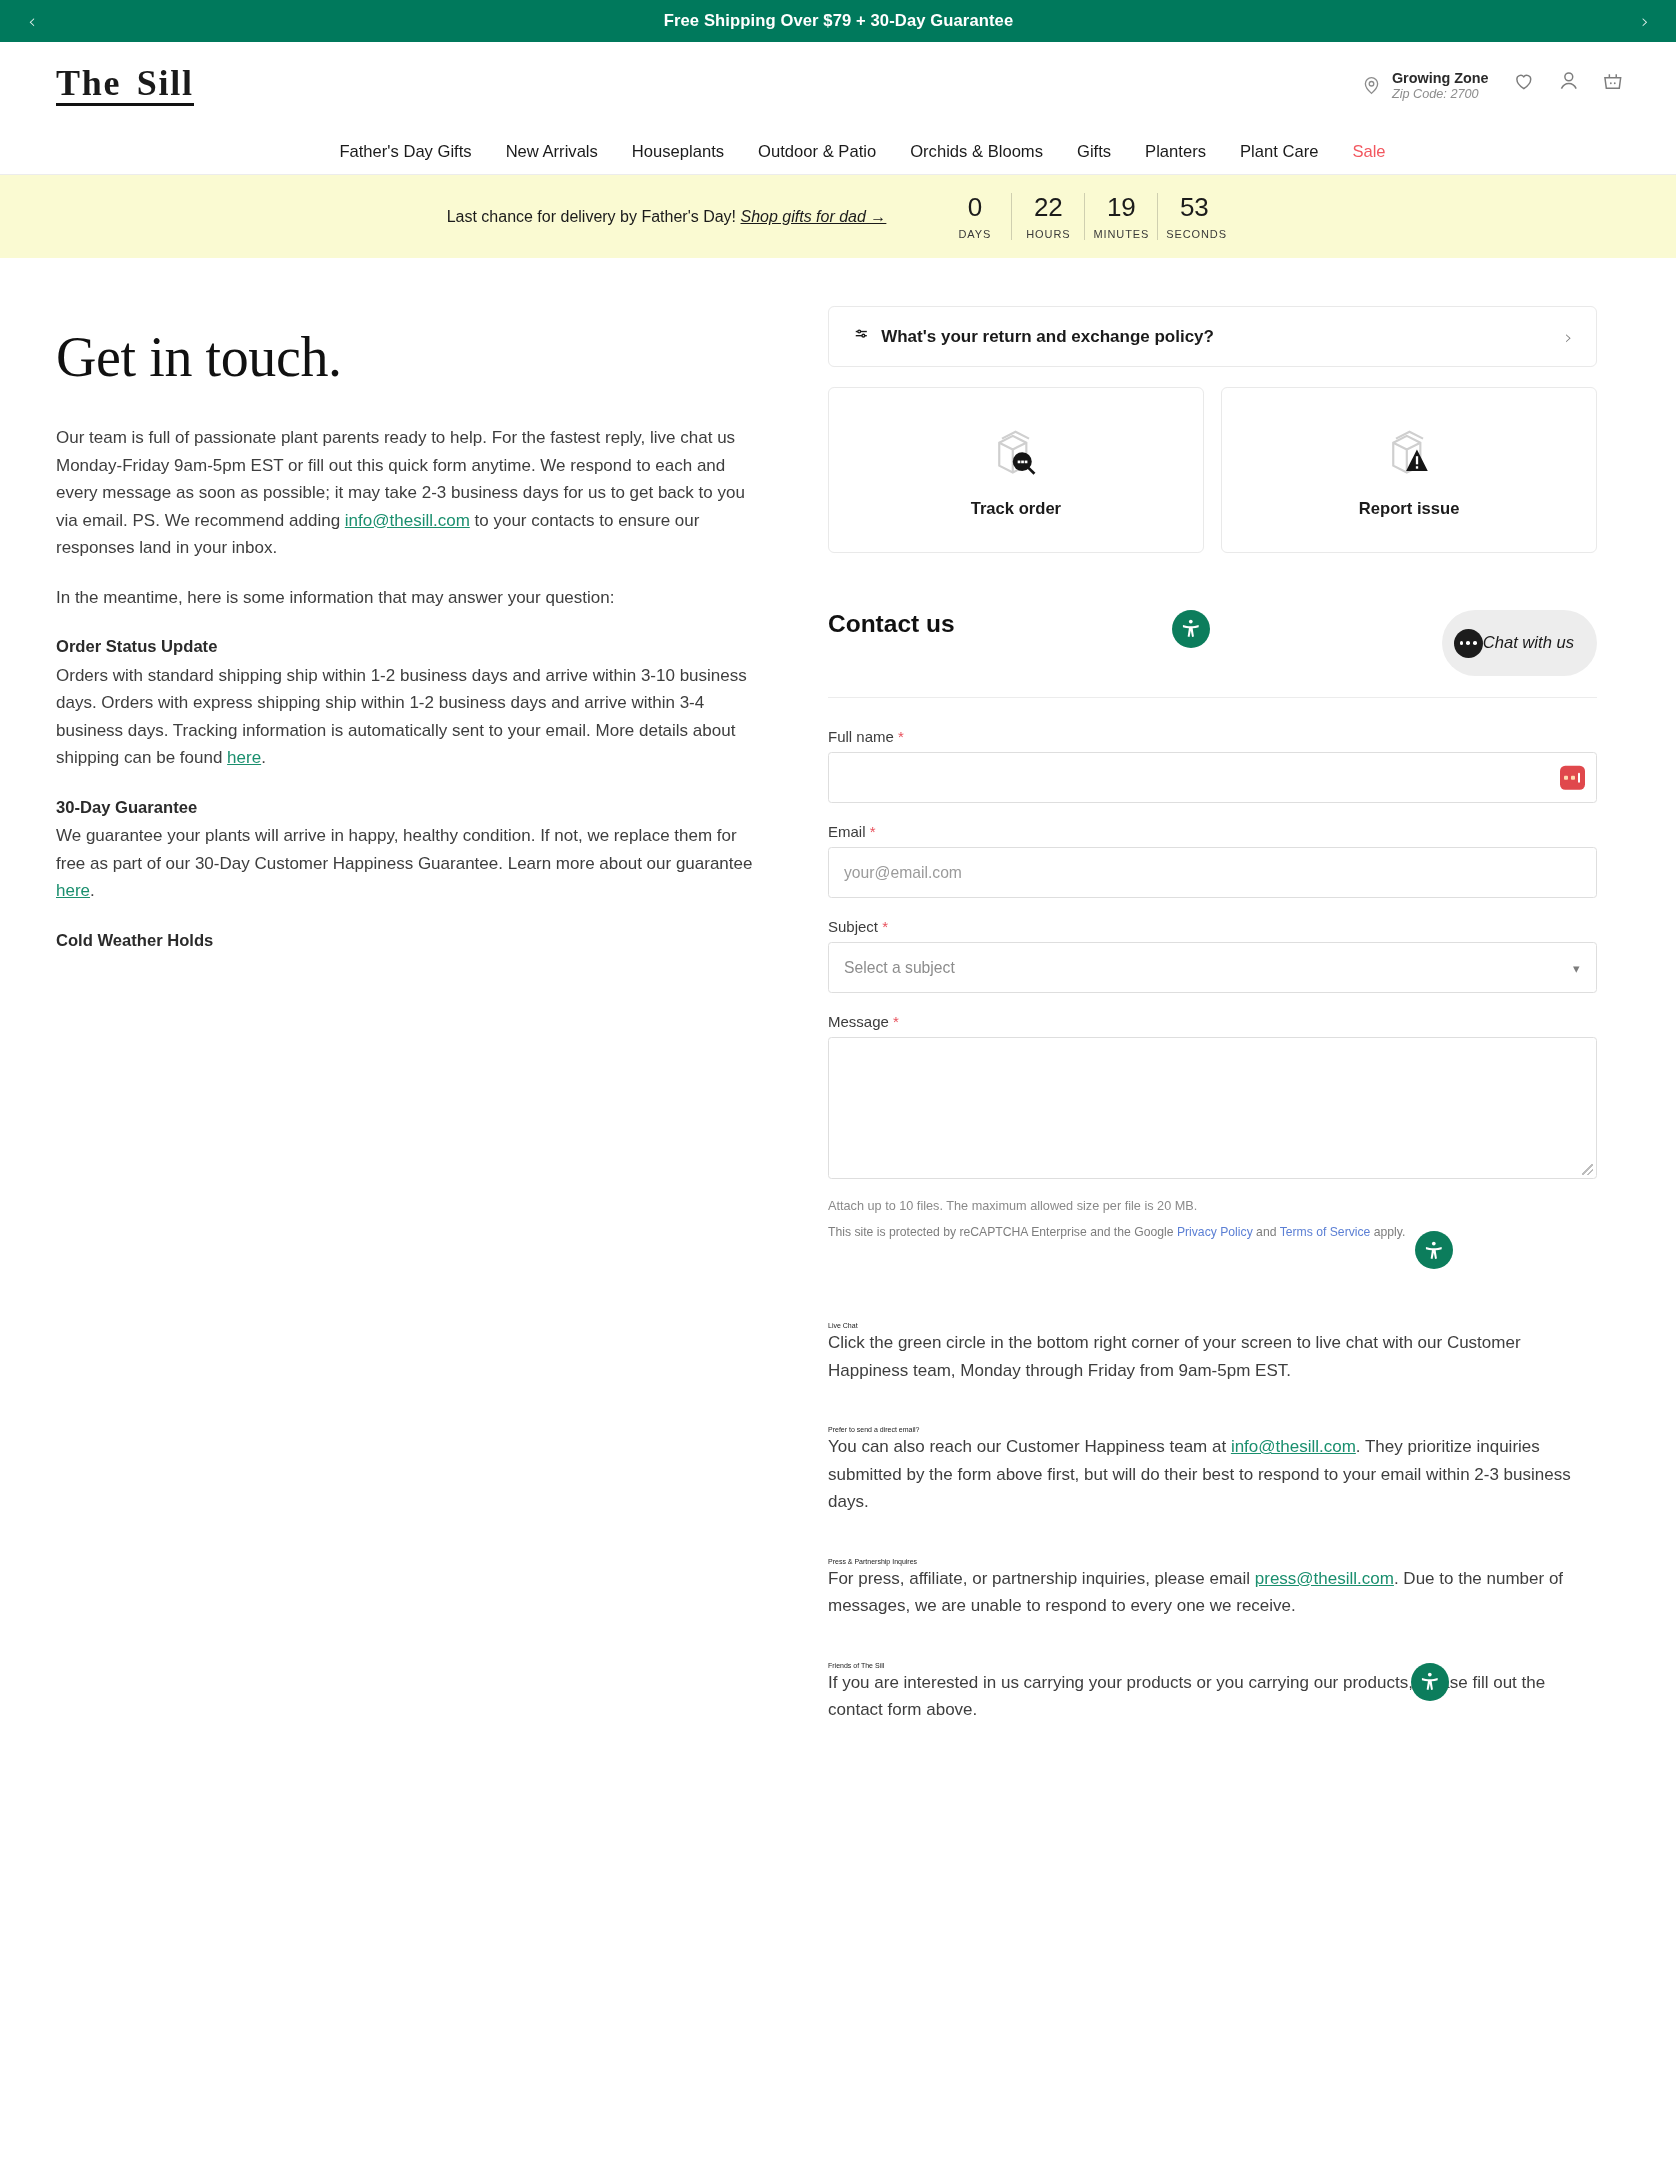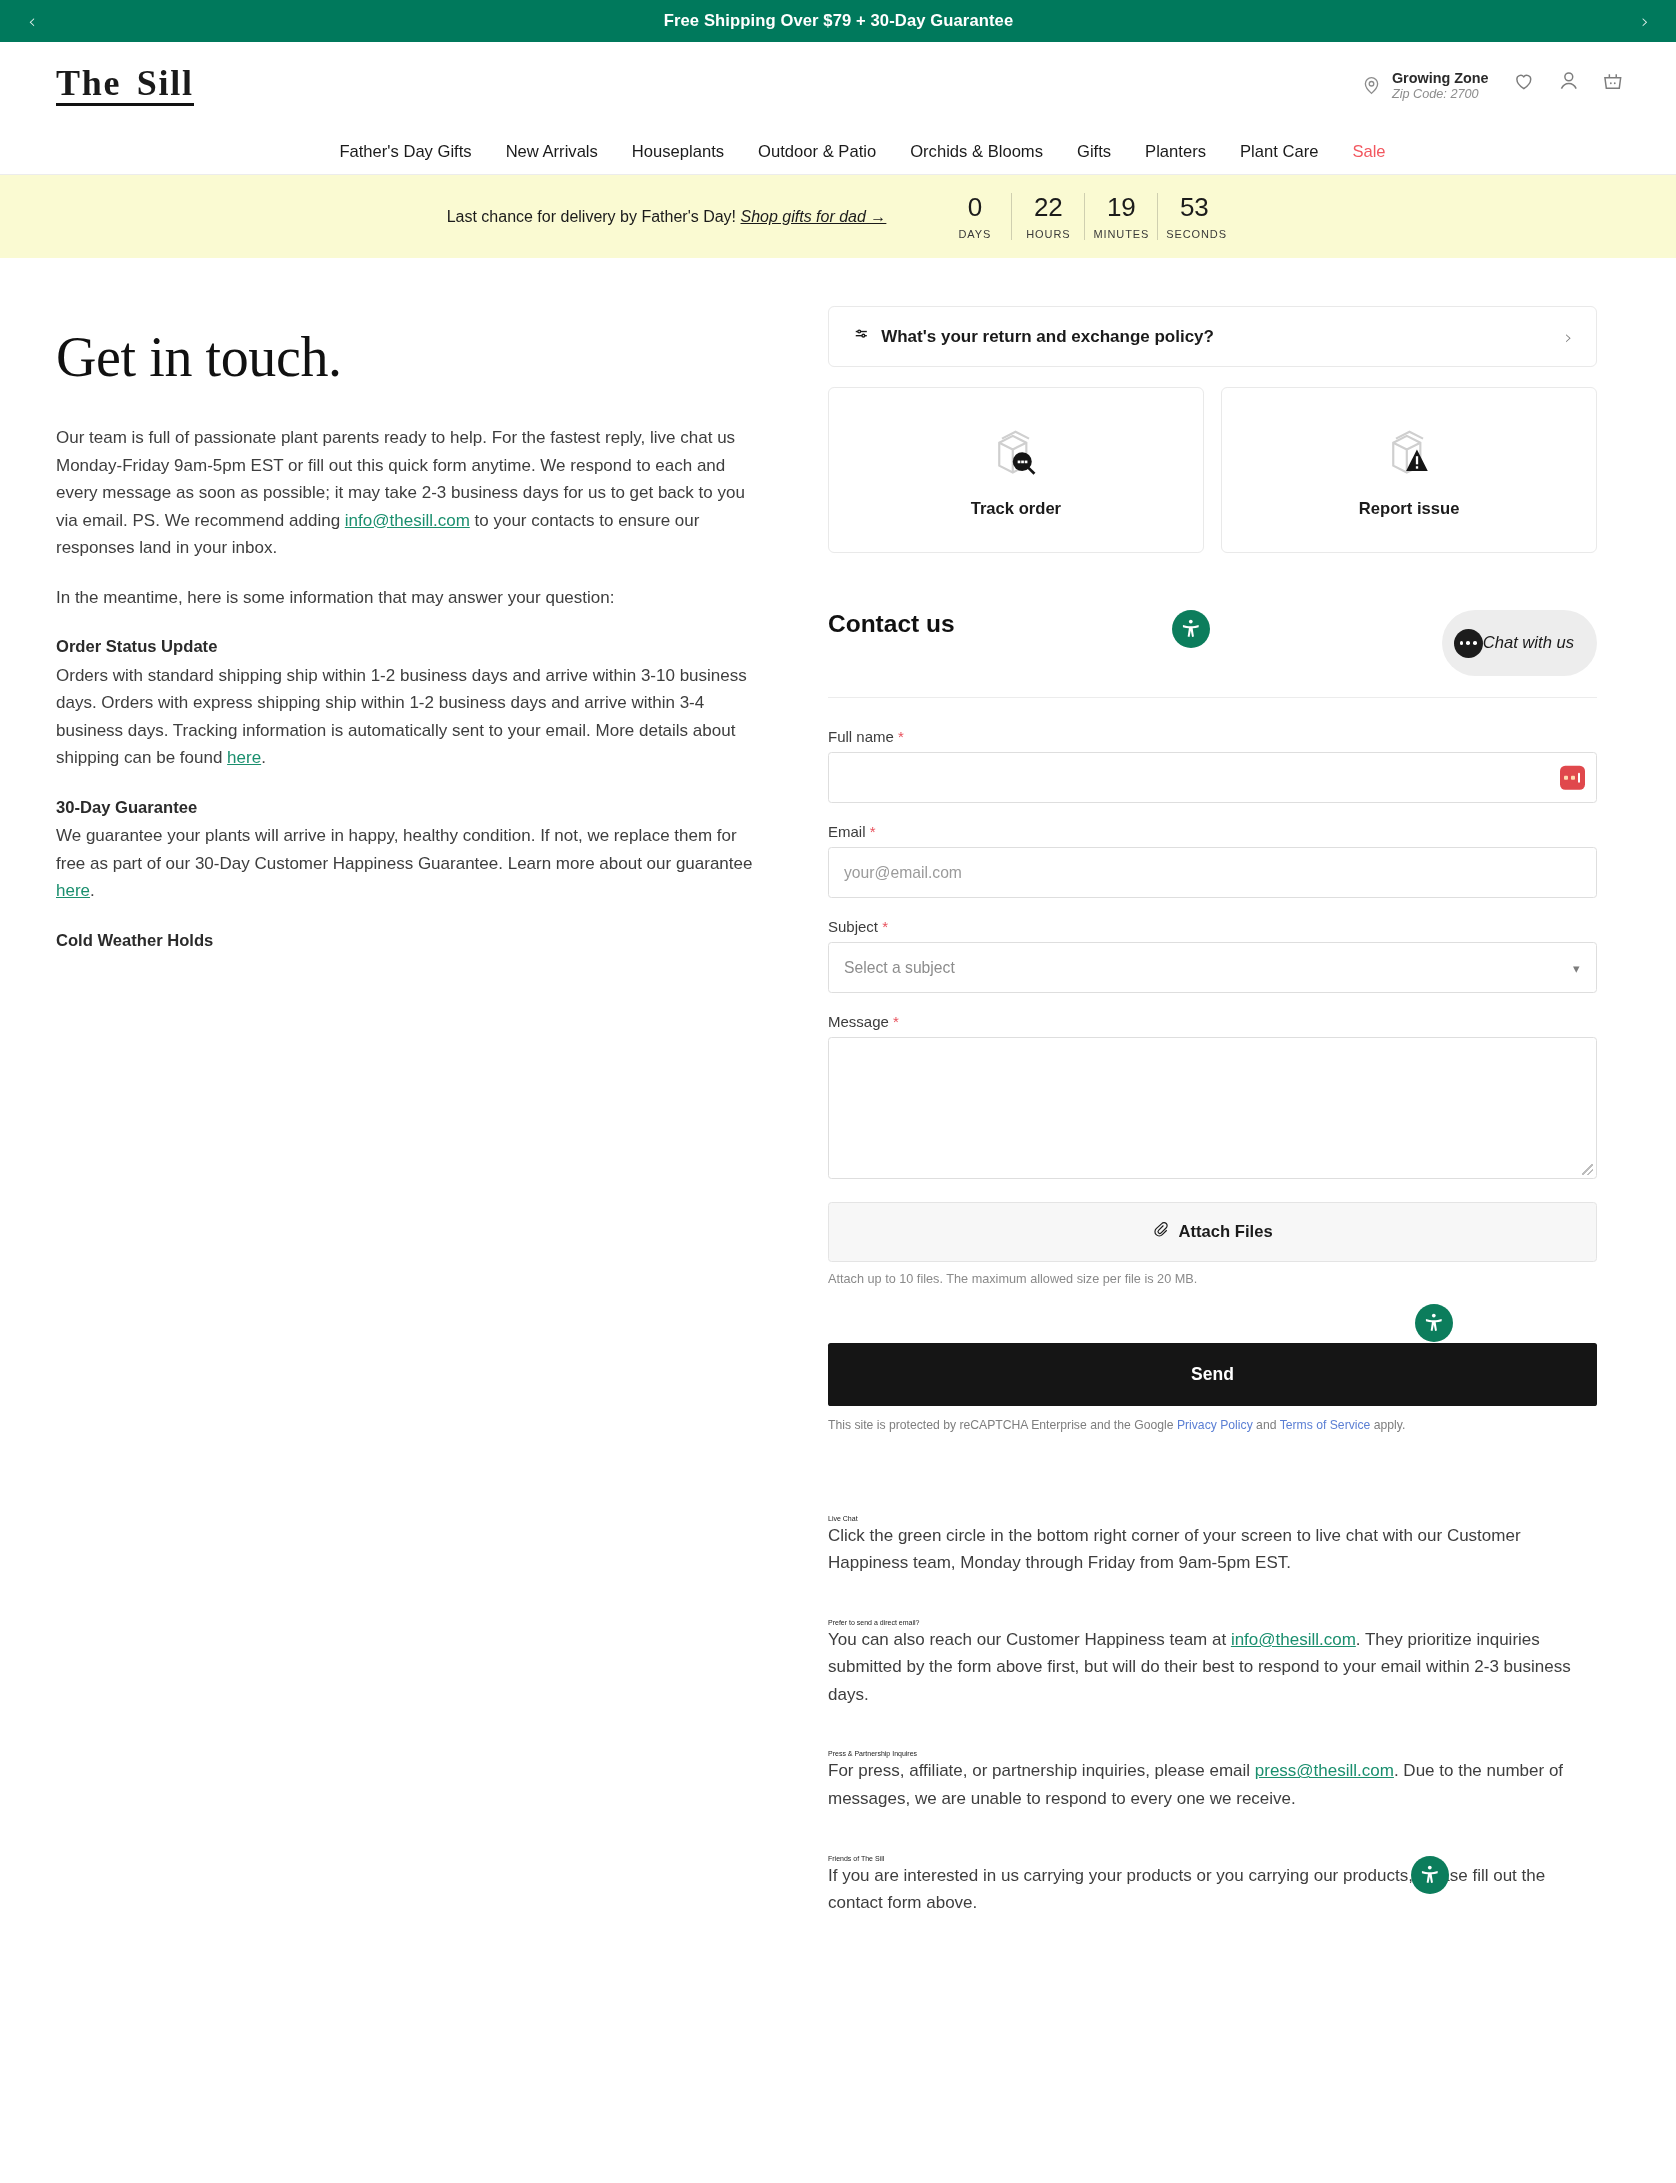--- a/index.html
+++ b/index.html
@@ -554,40 +554,31 @@
         <label class="field-label">
           <span>Message</span>
           <span class="req">*</span>
         </label>
         <div class="textarea-shell">
           <textarea style=""></textarea>
           <span class="resize-grip"></span>
         </div>
       </div>
 
-      <div class="attach-btn">
-        <span>
-          <svg width="16.6" height="16.6" viewBox="0 0 24 24" fill="none" stroke="#1b1b1b" stroke-width="1.7">
-            <path d="M16.5 6.5l-7 7a2.6 2.6 0 003.7 3.7l7.1-7.1a4.4 4.4 0 10-6.2-6.2L6.1 11a6.2 6.2 0 008.8 8.8l6.4-6.4"></path>
-          </svg>
-        </span>
-        <span>Attach Files</span>
-      </div>
       <div class="attach-note">Attach up to 10 files. The maximum allowed size per file is 20 MB.</div>
 
       <div style="position:relative;height:0">
         <div class="a11y-badge a11y-abs" style="right:144px; top:18.3px">
           <svg width="23.6" height="23.6" viewBox="0 0 24 24" fill="#fff">
             <circle cx="12" cy="4.6" r="1.9"></circle>
             <path d="M4 8.2c2.6.9 5.2 1.3 8 1.3s5.4-.4 8-1.3v2.1c-2 .7-4 1.1-6.1 1.25l1.3 8.4-1.9.35-1.3-6.3-1.3 6.3-1.9-.35 1.3-8.4C8.1 11.4 6.1 11 4 10.3z"></path>
           </svg>
         </div>
       </div>
 
-      <button class="send-btn">Send</button>
 
       <div class="recaptcha-note">
         <span>This site is protected by reCAPTCHA Enterprise and the Google </span><a>Privacy Policy</a><span> and </span><a>Terms of Service</a><span> apply.</span>
       </div>
     </div>
 
     <div class="bottom" id="right-sections">
         <div class="sub-title">Live Chat</div>
         <p class="body-copy"><span>Click the green circle in the bottom right corner of your screen to live chat with our Customer Happiness team, Monday through Friday from 9am-5pm EST.</span></p>
         <div class="sub-title">Prefer to send a direct email?</div>

